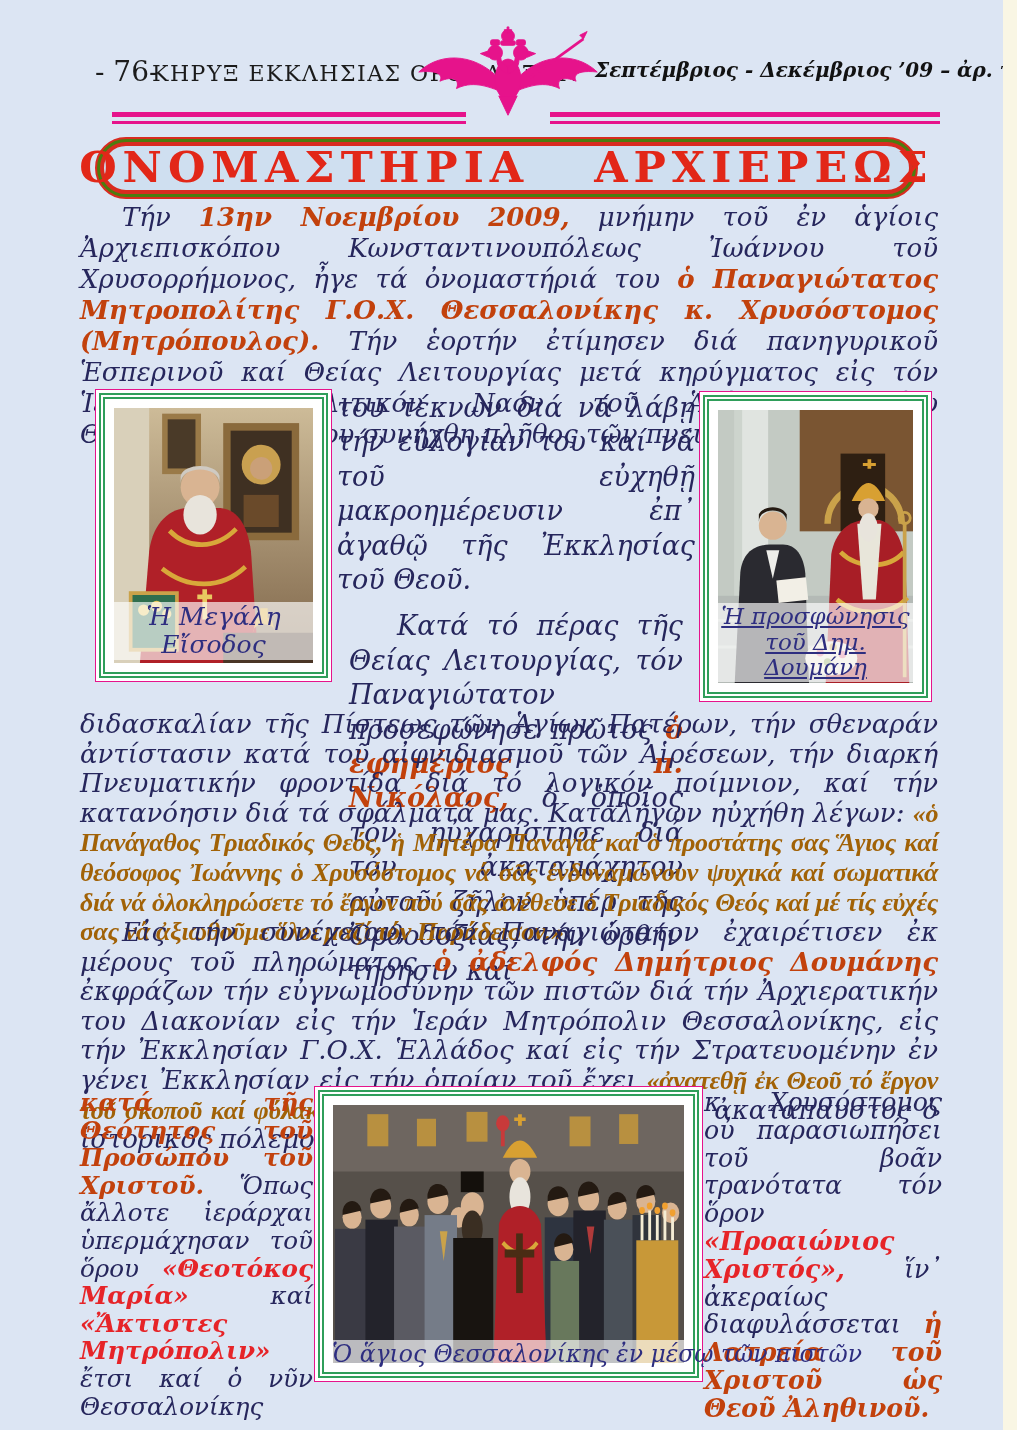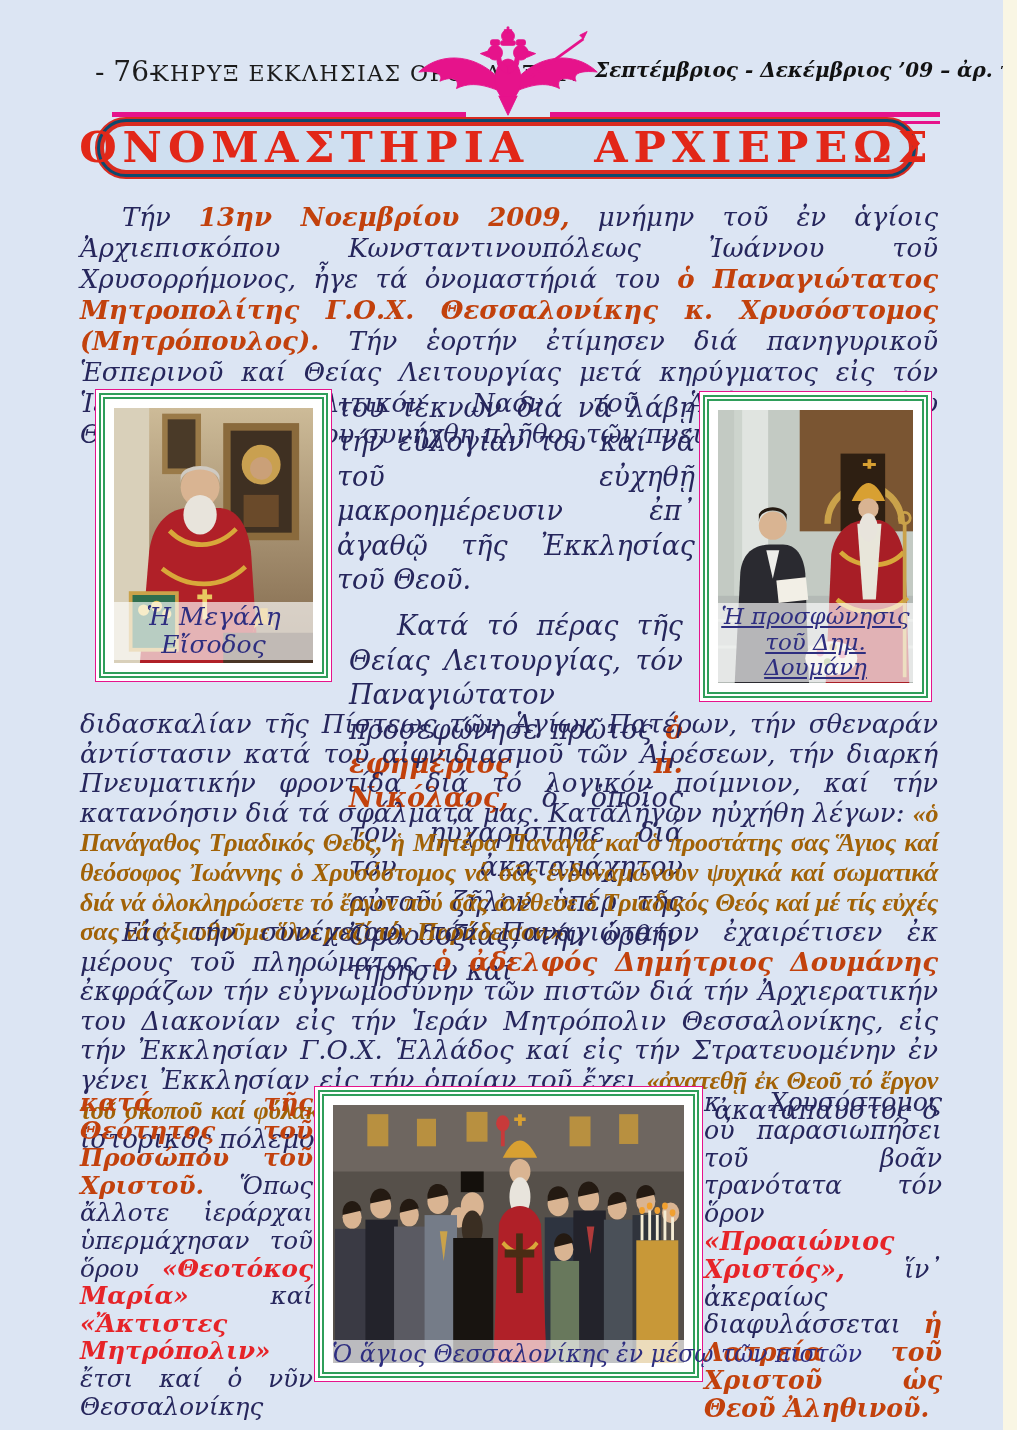--- a/index.html
+++ b/index.html
@@ -13,21 +13,21 @@
   .page-number{left:95px;top:55px;font-size:28px;color:#1c1c1c;font-style:normal;}
   .masthead{left:152px;top:61px;font-size:22px;letter-spacing:1.5px;color:#1b1b1b;white-space:nowrap;}
   .issue{left:595px;top:58px;width:345px;text-align:right;font-size:20px;font-weight:bold;font-style:italic;color:#121212;white-space:nowrap;}
   .eagle{left:416px;top:26px;width:184px;height:90px;}
   .rule-pair{height:12px;}
   .rule-pair .r1{height:5px;background:#e6138b;}
   .rule-pair .r2{height:3px;background:#e6138b;margin-top:4px;}
   .rules-left{left:112px;top:112px;width:354px;}
   .rules-right{left:550px;top:112px;width:390px;}
   
-  .banner{left:95px;top:117px;width:823px;height:62px;background:#0c4a6e;
+  .banner{left:95px;top:137px;width:823px;height:62px;background:#4d7c0f;
     border:2px solid #d92b20;border-radius:32px;padding:3px;box-sizing:border-box;}
   .banner-inner{width:100%;height:100%;background:#cfdff0;border:4px solid #d92b20;border-radius:26px;
     box-sizing:border-box;display:flex;align-items:center;justify-content:center;}
   .banner-text{color:#e22718;font-size:43px;font-weight:600;letter-spacing:6px;word-spacing:44px;white-space:nowrap;margin-top:-2px;}
   
   .bodytxt{font-style:italic;color:#26265c;text-align:justify;}
   .seg-plain{color:#26265c;}
   .seg-bold{color:#c2410c;font-weight:bold;}
   .seg-quote{color:#a16207;font-weight:bold;letter-spacing:-0.4px;font-family:Liberation Serif, serif;}
   .seg-red{color:#e62428;font-weight:bold;}

